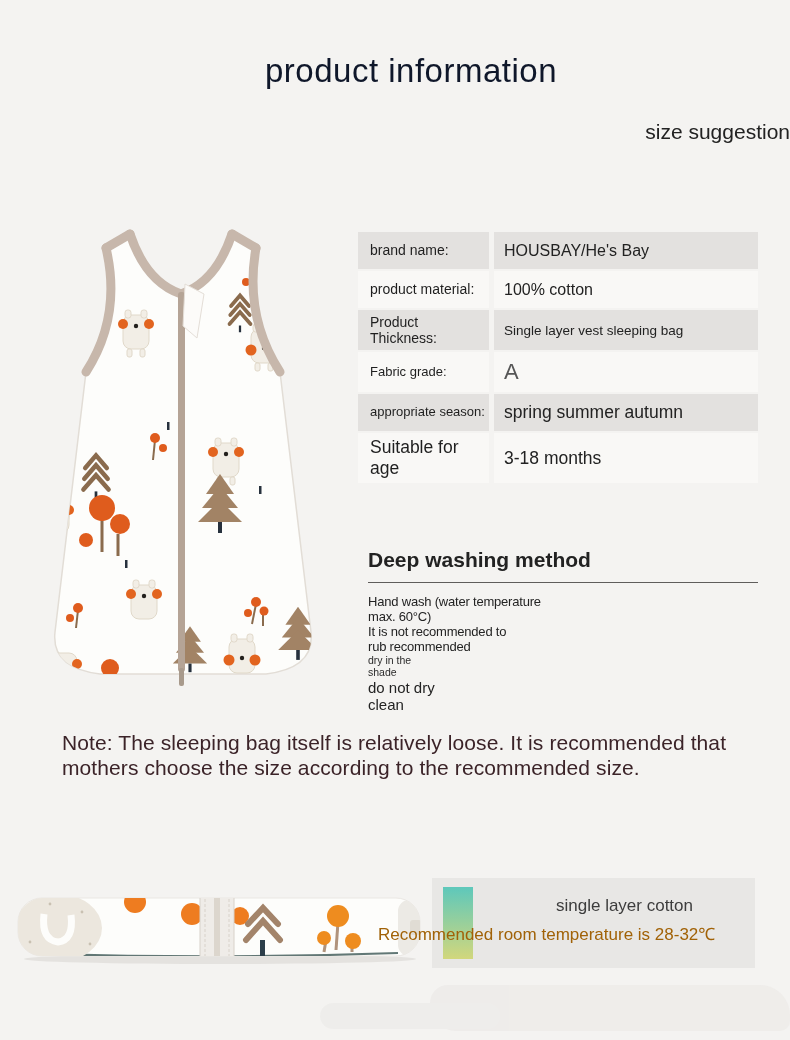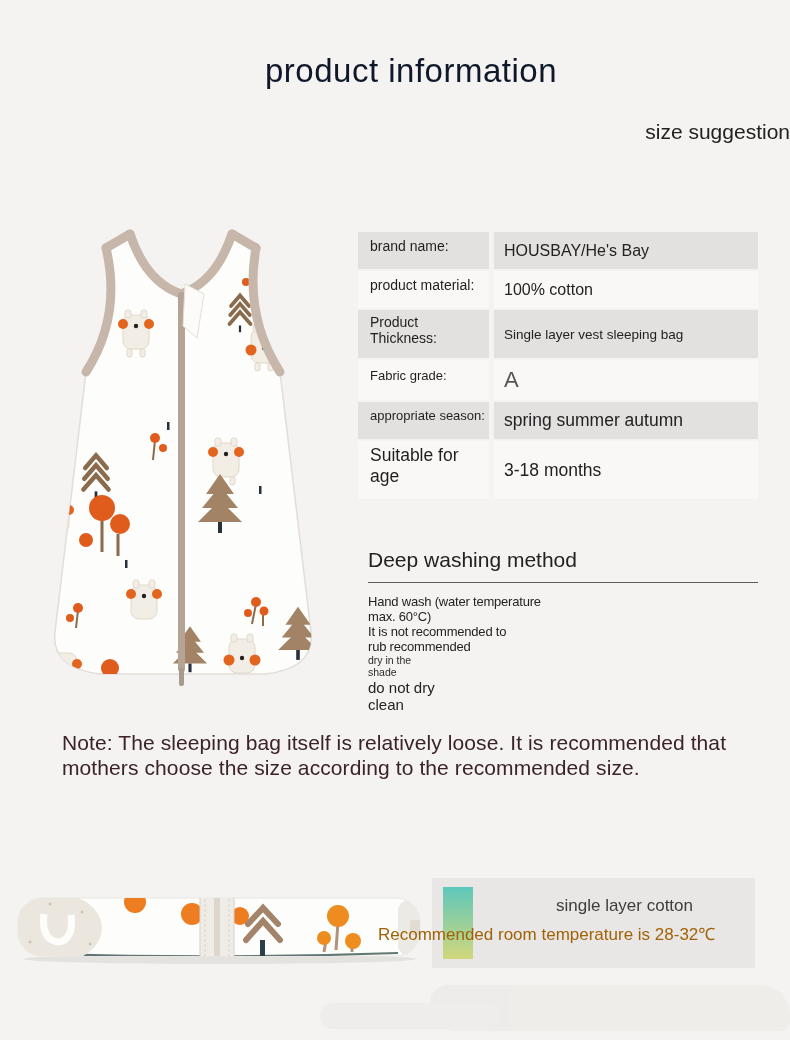--- a/index.html
+++ b/index.html
@@ -18,33 +18,33 @@
   .subtitle{position:absolute;top:120px;left:0;width:790px;text-align:right;
          font-size:21px;font-weight:500;color:#222;}
 
   .bag-photo{position:absolute;left:18px;top:220px;width:330px;height:492px;}
   .bag-photo svg{display:block;width:100%;height:100%;}
 
   
   .spec-table{position:absolute;left:358px;top:232px;width:400px;}
   .spec-row{display:flex;gap:5px;margin-bottom:2px;}
   .spec-label{width:131px;background:var(--row-gray);display:flex;align-items:center;
-      padding:4px 4px 12px 12px;line-height:1.15;color:#1f1f1f;}
+      padding:4px 4px 4px 12px;line-height:1.15;color:#1f1f1f;}
   .spec-value{flex:1;background:var(--row-gray);display:flex;align-items:center;
       padding:4px 6px 4px 10px;color:#222;text-align:center;}
   .spec-row.light .spec-label,.spec-row.light .spec-value{background:var(--row-light);}
   .spec-row{min-height:37px;}
   .spec-row.tall{min-height:40px;}
   .l-md{font-size:14px;} .l-sm{font-size:13px;} .l-lg{font-size:17.5px;line-height:1.2;}
   .v-md{font-size:16px;} .v-sm{font-size:13.5px;} .v-lg{font-size:17.5px;}
   .v-grade{font-size:22px;color:#565656;}
 
   
   .washing{position:absolute;left:368px;top:548px;width:390px;}
-  .washing-title{font-size:21px;font-weight:400;color:#222;}
+  .washing-title{font-size:21px;font-weight:700;color:#222;}
   .washing-rule{border:none;border-top:1px solid #5f5d5b;margin:10px 0 12px 0;}
   .w-line{color:#232323;}
   .w-s{font-size:13px;line-height:1.0;margin-bottom:2px;letter-spacing:-.2px;}
   .w-xs{font-size:10.5px;line-height:1.05;margin-bottom:1px;color:#2b2b2b;}
   .w-m{font-size:15px;line-height:1.0;margin-top:2px;margin-bottom:2px;}
 
   .note{position:absolute;left:62px;top:731px;width:706px;font-size:21px;
         line-height:1.18;color:var(--note-ink);letter-spacing:.1px;}
   .note span{display:block;}
 

